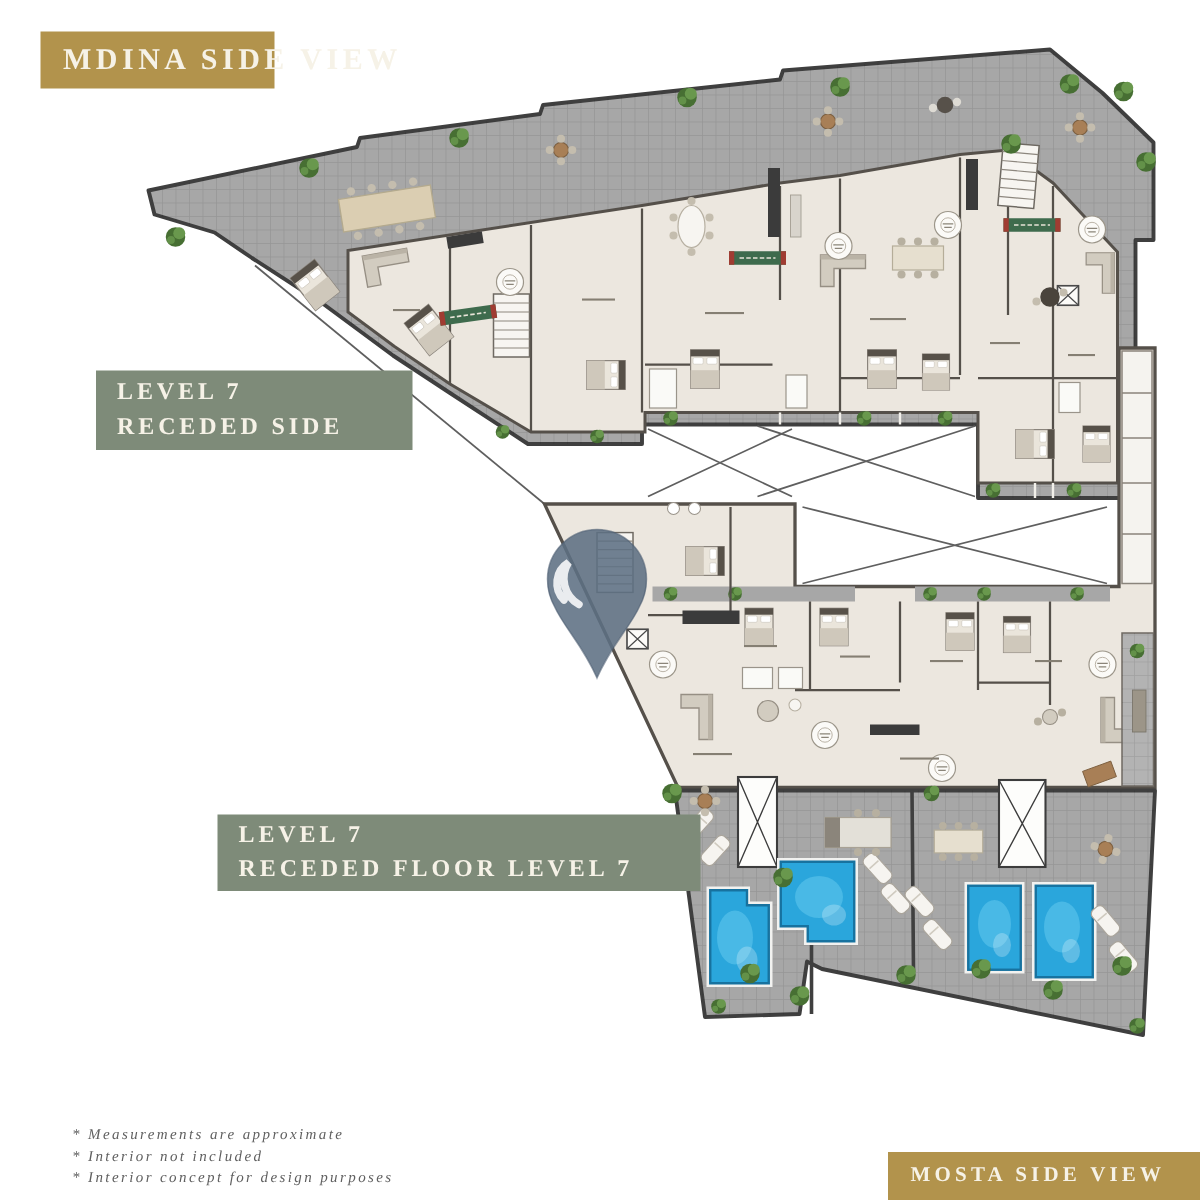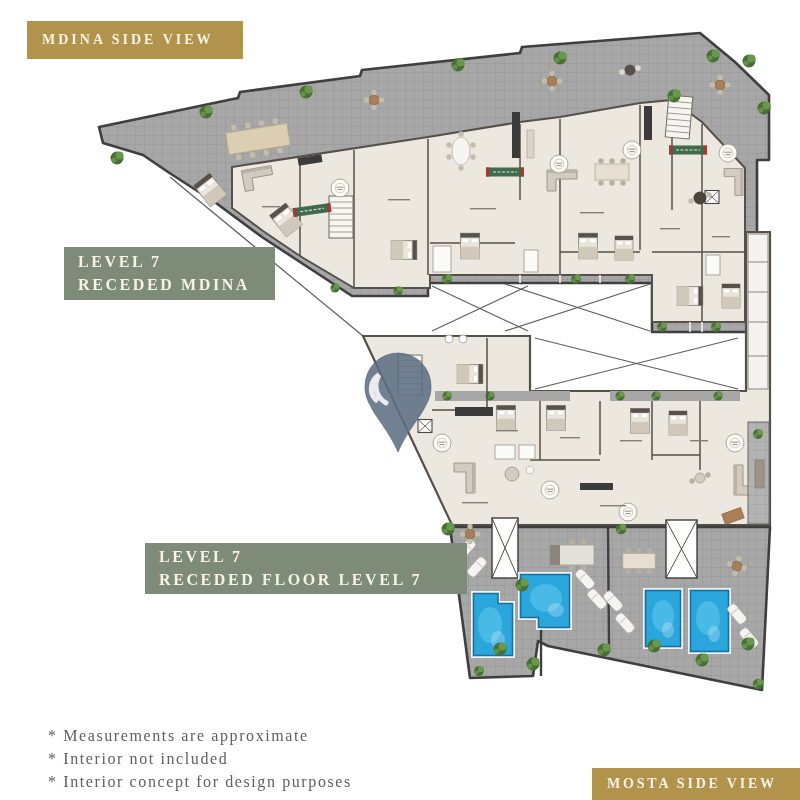--- a/index.html
+++ b/index.html
@@ -9,28 +9,28 @@
     font-family:"Liberation Serif", serif;
   }
   #plan-svg{position:absolute;left:0;top:0;}
   .badge{
     position:absolute;display:flex;flex-direction:column;justify-content:center;
     box-sizing:border-box;color:var(--badge_text,#f6f2e7);
     font-weight:bold;font-family:"Liberation Serif",serif;white-space:nowrap;
   }
   .badge.gold{background:var(--gold,#b2934c);}
   .badge.sage{background:var(--sage,#7e8b79);margin-left:37px;}
-  #badge-mdina{left:27px;top:21px;width:216px;height:38px;padding-left:15px;font-size:14px;letter-spacing:3px;}
+  #badge-mdina{left:27px;top:21px;width:156px;height:38px;padding-left:15px;font-size:20px;letter-spacing:3px;}
   #badge-level7{left:27px;top:247px;width:211px;height:53px;padding-left:14px;font-size:16px;letter-spacing:2.6px;line-height:1.4;}
   #badge-level7b{left:108px;top:543px;width:322px;height:51px;padding-left:14px;font-size:16px;letter-spacing:2.6px;line-height:1.4;}
   #badge-mosta{left:592px;top:768px;width:215px;height:32px;padding-left:15px;font-size:14px;letter-spacing:2.8px;}
   .disclaimers{
-    position:absolute;left:48px;top:724px;
+    position:absolute;left:48px;top:750px;
     color:var(--disclaimer_text,#5f5f5f);
-    font-size:16px;letter-spacing:1.6px;line-height:1.45;
+    font-size:10px;letter-spacing:1.6px;line-height:1.45;font-style:italic;
   }
 </style>
 </head>
 <body>
 
 <svg id="plan-svg" width="800" height="800" viewBox="0 0 800 800">
   <defs>
     <pattern id="tile" width="9" height="9" patternUnits="userSpaceOnUse">
       <path d="M9 0H0V9" fill="none" stroke="#000000" stroke-opacity="0.10" stroke-width="1"></path>
     </pattern>
@@ -362,21 +362,21 @@
     <path d="M376,400 a16,16 0 0 1 3,-25 a20,20 0 0 0 7,28" fill="none" stroke="#ffffff" stroke-width="5" opacity="0.85" stroke-linecap="round"></path>
   </g>
 </svg>
 
 <div class="badge gold" id="badge-mdina">
   <span>MDINA SIDE VIEW</span>
 </div>
 
 <div class="badge sage" id="badge-level7">
   <span>LEVEL 7</span>
-  <span>RECEDED MDINA</span>
+  <span>RECEDED SIDE</span>
 </div>
 
 <div class="badge sage" id="badge-level7b">
   <span>LEVEL 7</span>
   <span>RECEDED FLOOR LEVEL 7</span>
 </div>
 
 <div class="badge gold" id="badge-mosta">
   <span>MOSTA SIDE VIEW</span>
 </div>

